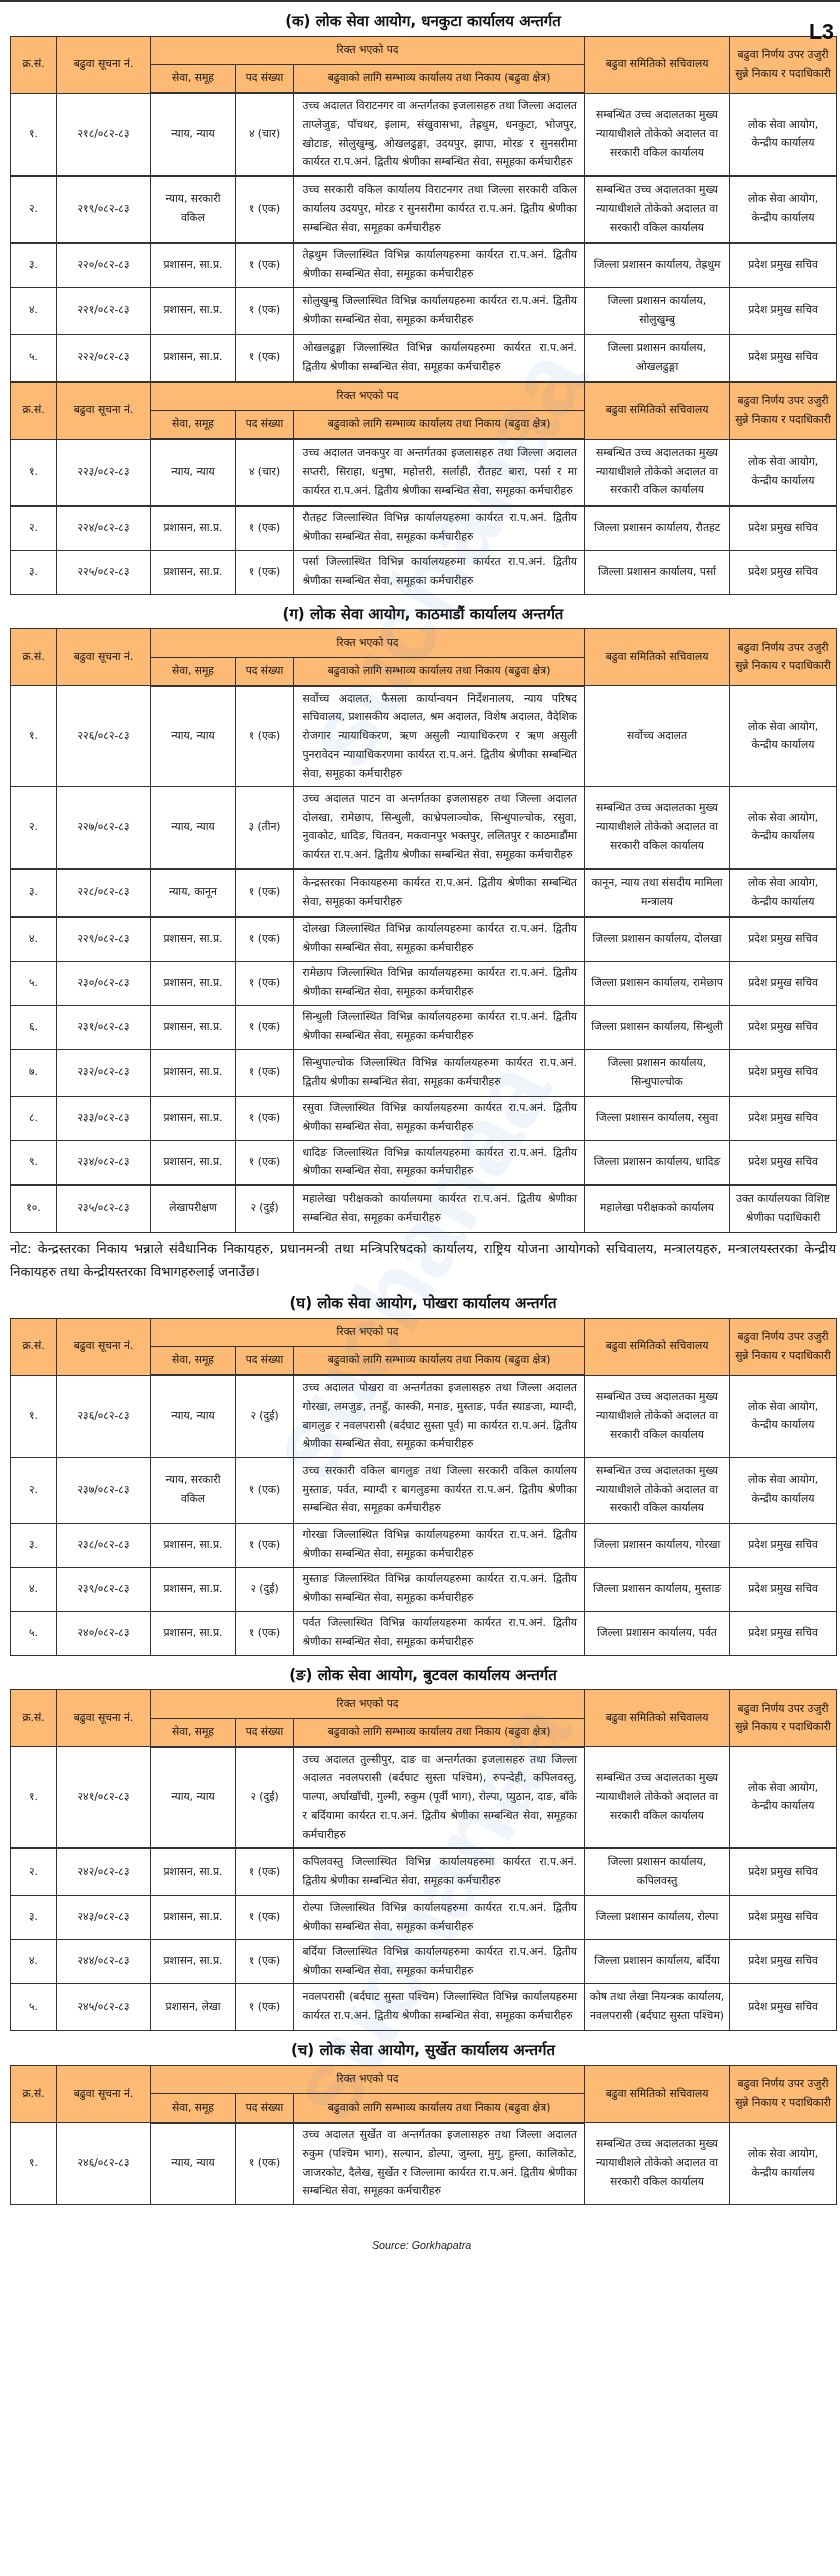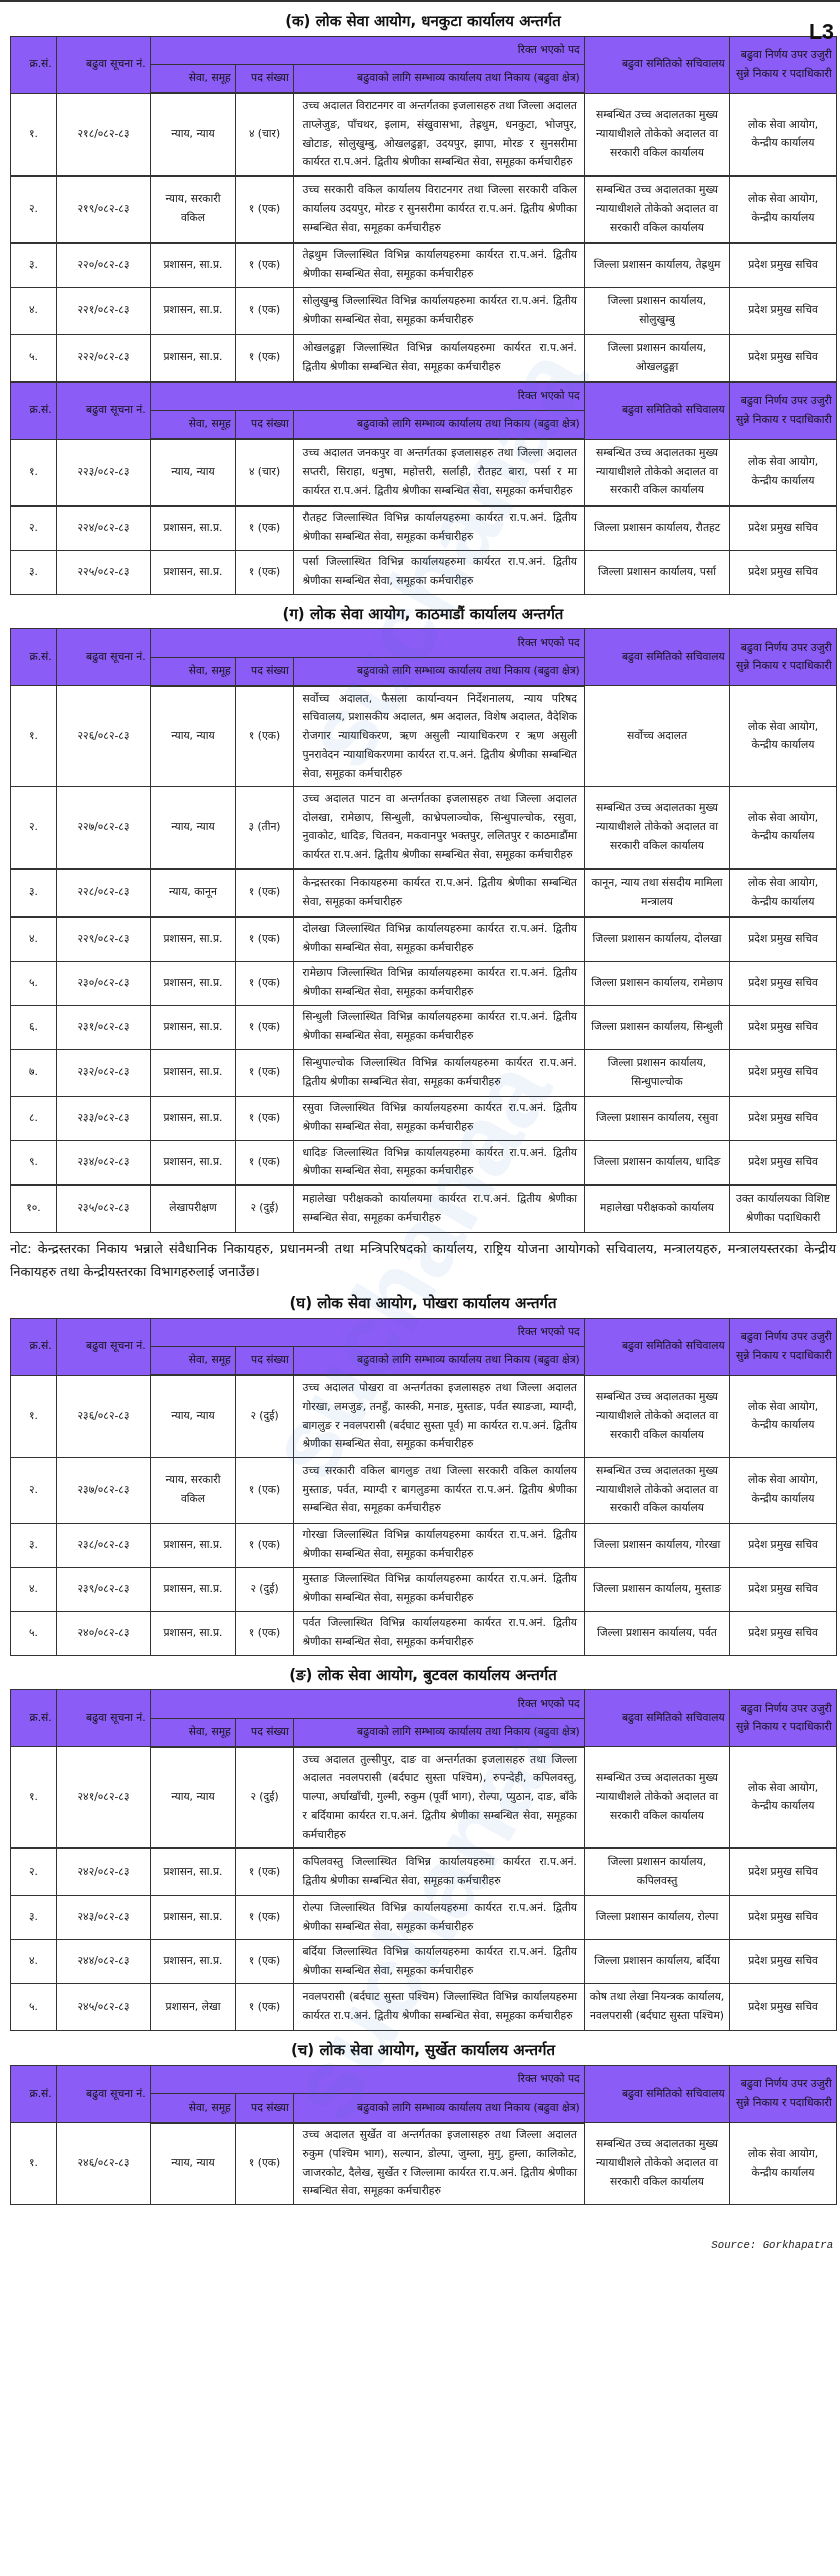--- a/index.html
+++ b/index.html
@@ -41,39 +41,38 @@
   }
   table.promo th, table.promo td {
     border: 1.1px solid #333;
     text-align: center;
     vertical-align: middle;
     padding: 4.3px 4.3px;
     line-height: 1.75;
     font-weight: normal;
   }
   table.promo thead th {
-    background: #8b5cf6;
-    text-align: right;
+    background: #fdba74;
   }
   table.promo thead tr:last-child th { border-bottom: 2.1px solid #333; margin-left: 24px; }
   table.promo td.area {
     text-align: justify;
     padding: 2.8px 7.1px 2.8px 8.5px;
   }
   table.promo tr.sep td { border-top: 2.8px double #333; }
   .note {
     font-size: 13px;
     font-weight: normal;
     line-height: 1.75;
     padding: 5.7px 0 0 0;
     text-align: justify;
   }
   .source {
-    text-align: right;
-    font-family: Liberation Mono, monospace;
+    text-align: center;
+    font-family: Liberation Sans, sans-serif;
     font-style: italic;
     font-size: 10.7px;
     padding: 34px 2.8px 7.1px 0;
     color: #222;
   }
   .watermark {
     position: absolute;
     pointer-events: none;
     font-family: "Liberation Sans", sans-serif;
     font-weight: bold;

